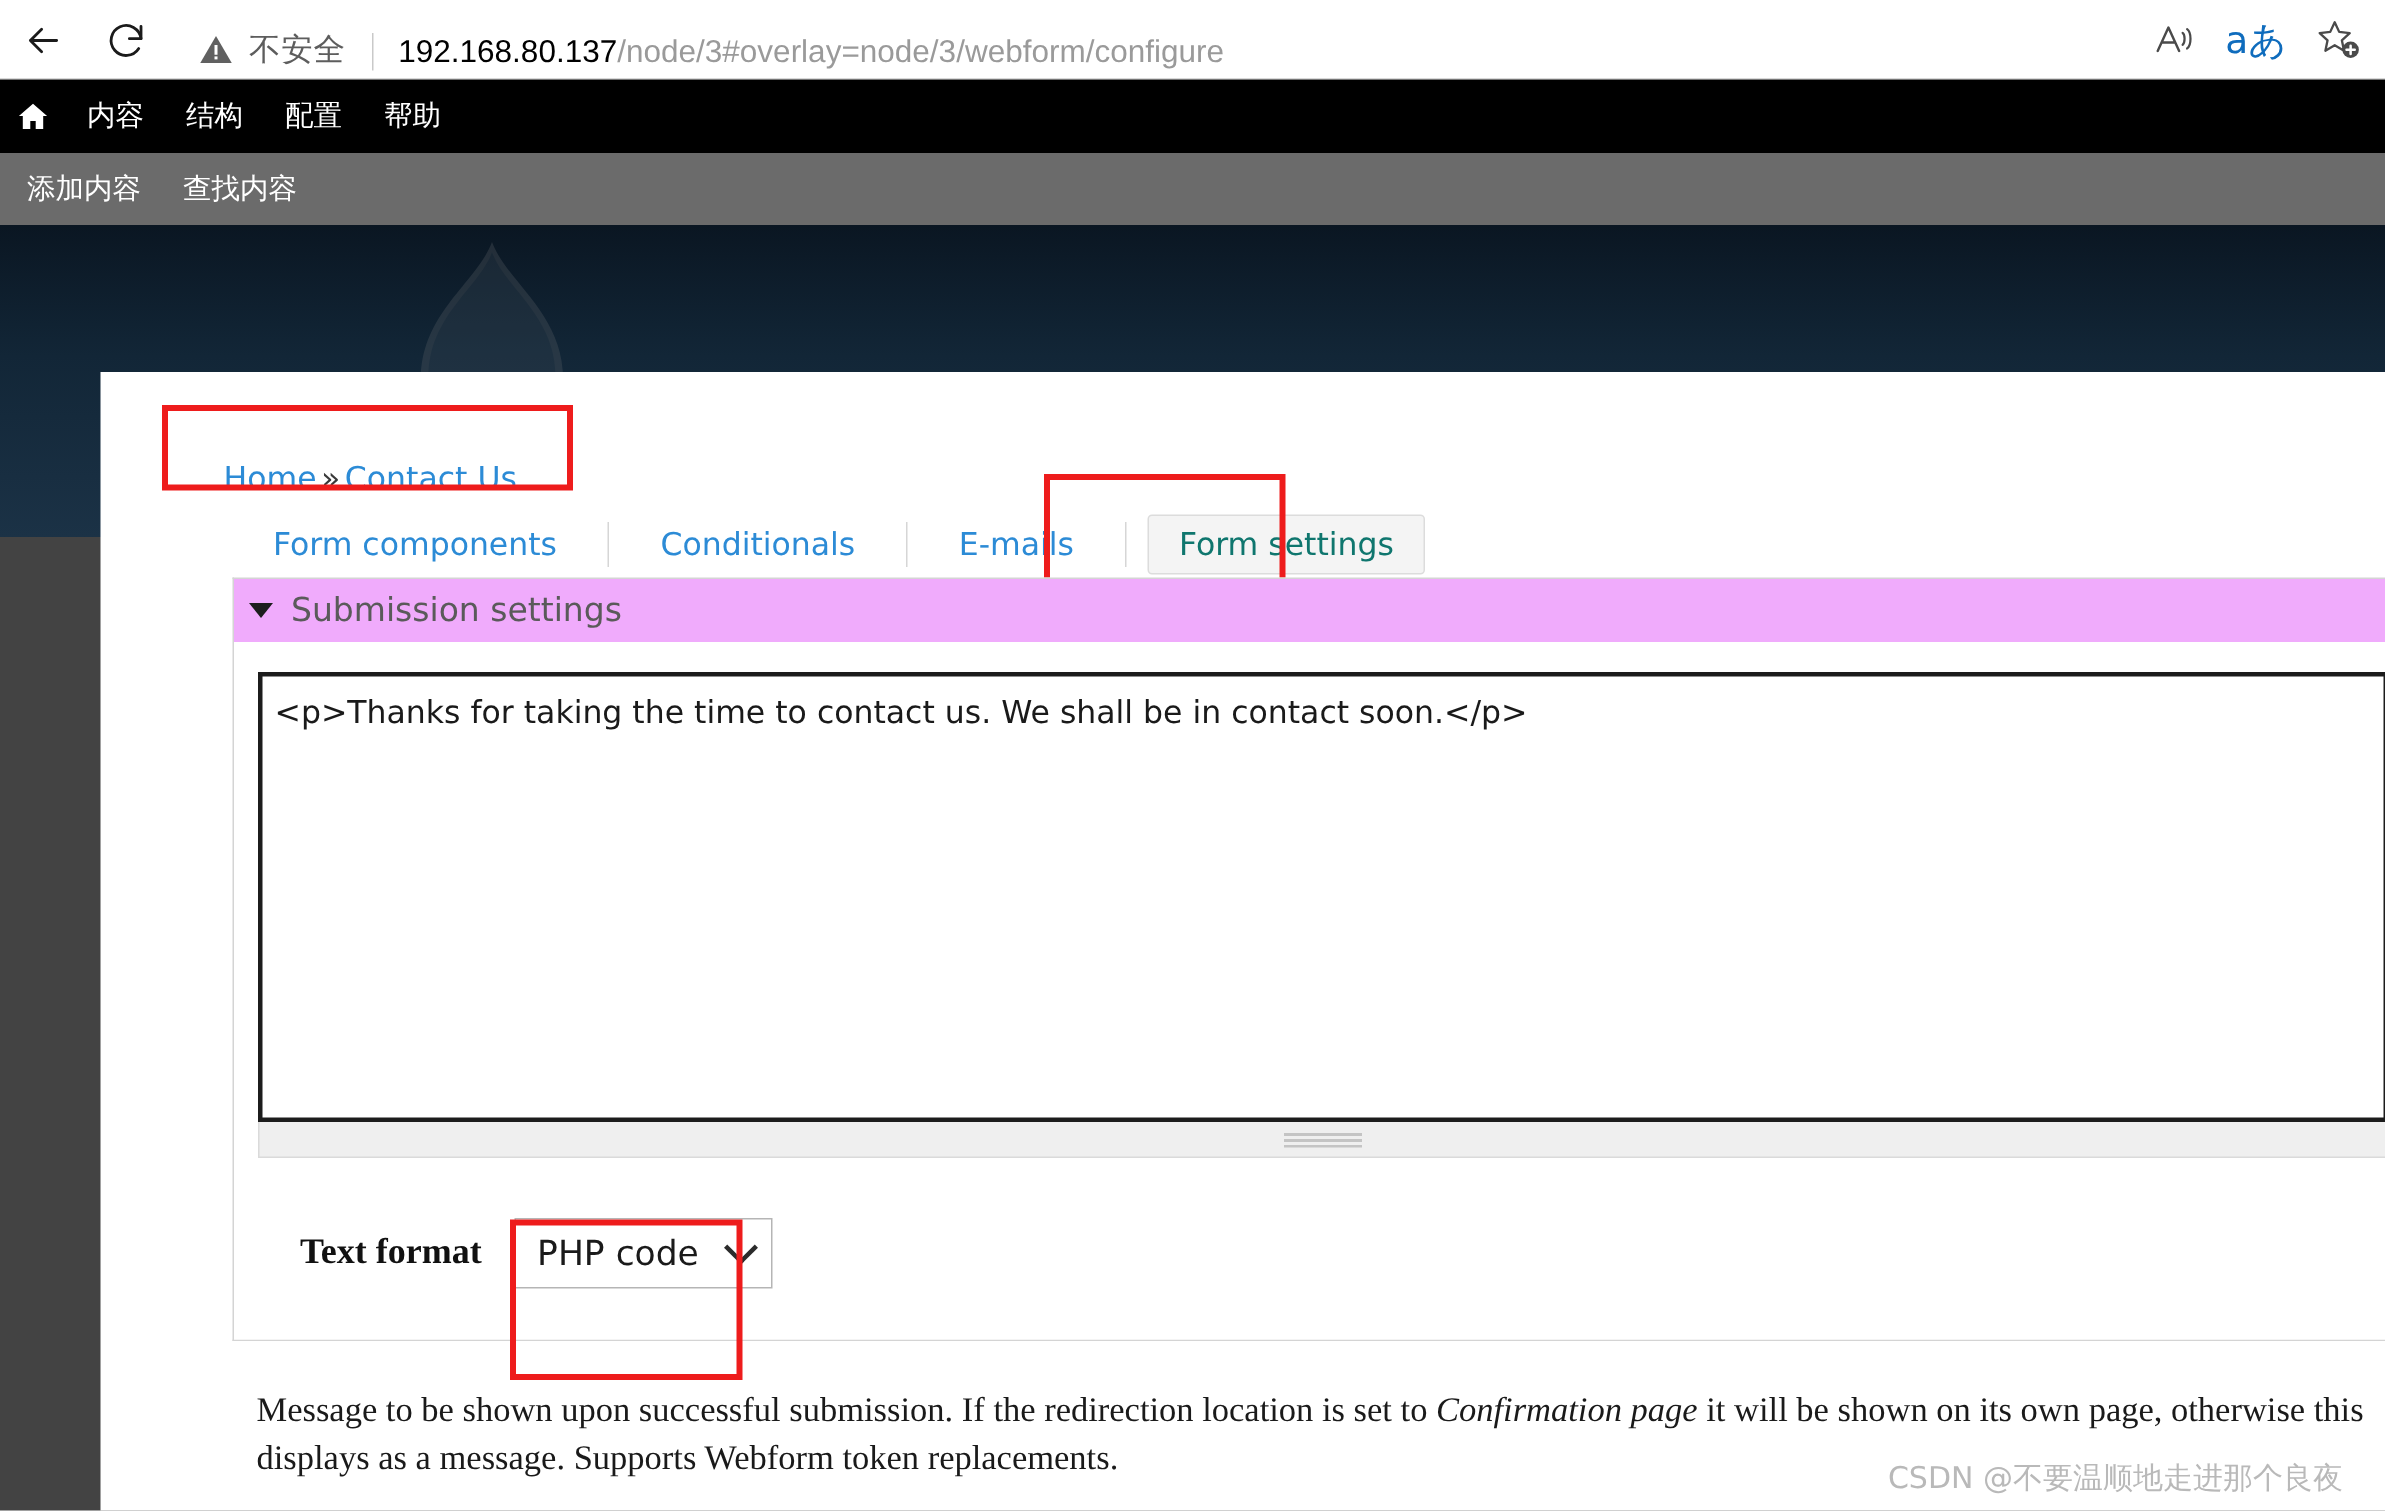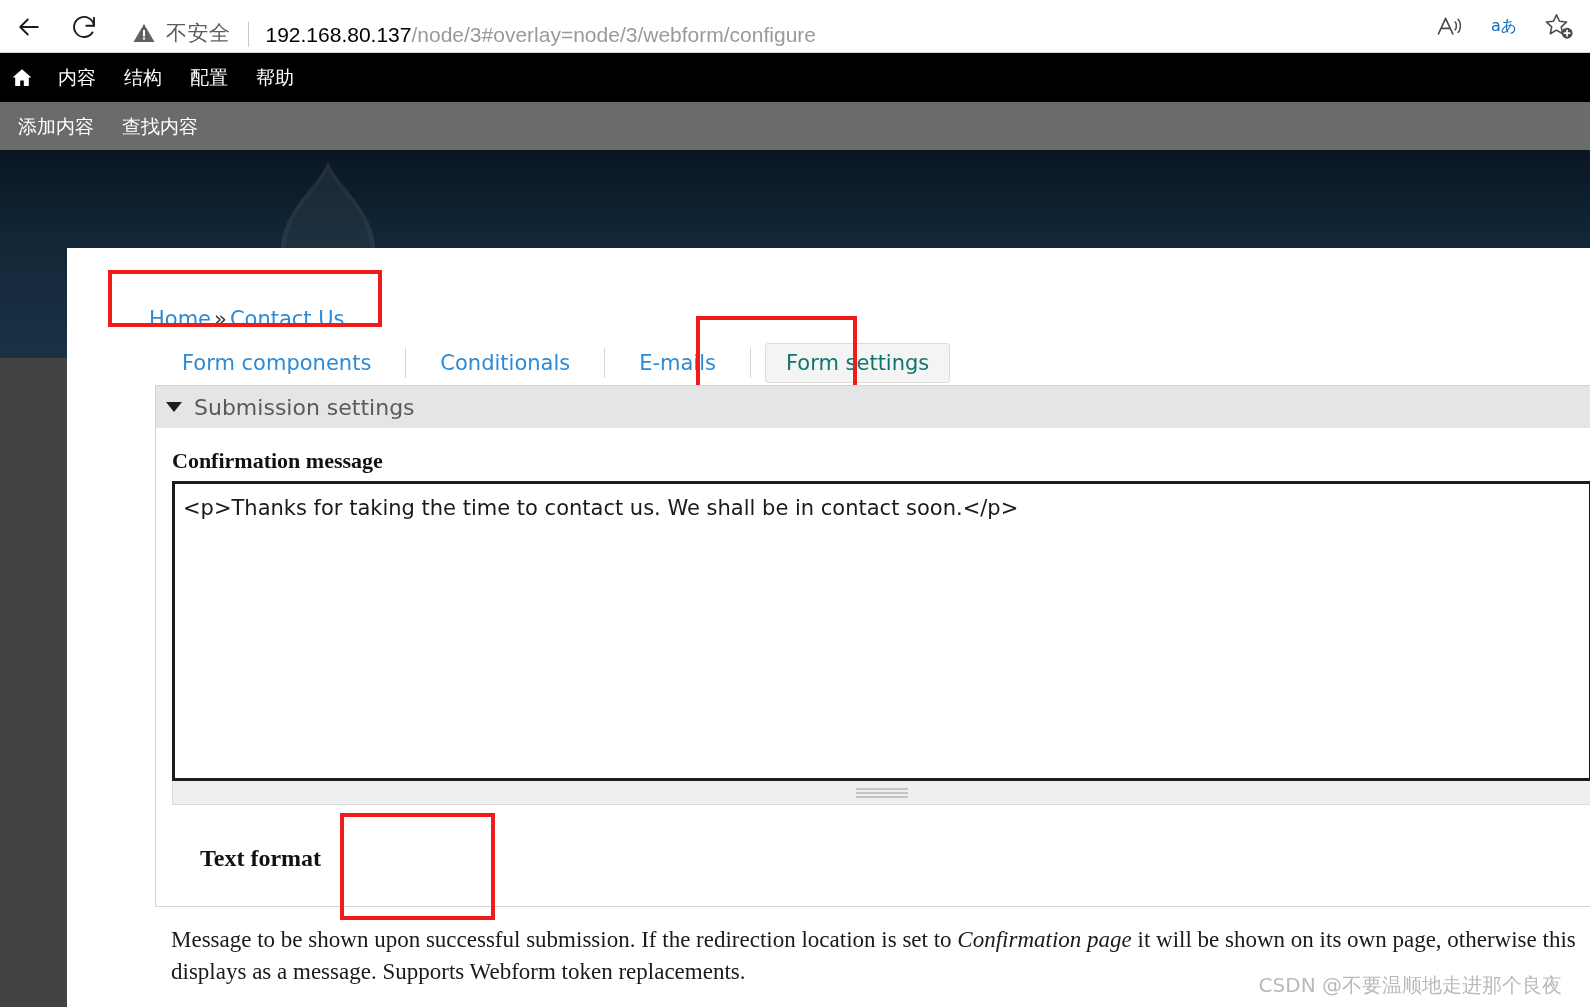--- a/index.html
+++ b/index.html
@@ -212,21 +212,21 @@
   
   #submission-fieldset {
     position: absolute; left: 88px; top: 137px;
     width: 1435px;
     border: 1px solid #d4d4d4;
     border-right: 0;
     background: #ffffff;
   }
   #fieldset-legend {
     height: 42px;
-    background: #e5e5e5;
+    background: #f0abfc;
     display: flex; align-items: center;
     padding-left: 10px;
     gap: 12px;
   }
   #legend-arrow {
     width: 0; height: 0;
     border-left: 8px solid transparent;
     border-right: 8px solid transparent;
     border-top: 10px solid #1d1d1d;
   }
@@ -353,21 +353,21 @@
   </div>
 
   <div id="chrome-actions">
     <div class="chrome-action">
       <svg width="30" height="30" viewBox="0 0 26 26" fill="none">
         <path d="M3 19 9.2 5.5 15.4 19M5.6 14.2h7.2" stroke="#4a4a4a" stroke-width="1.4" stroke-linecap="round" stroke-linejoin="round"></path>
         <path d="M17.4 8.6c1.5 1.1 1.5 5.7 0 6.9M20 6.4c2.6 1.9 2.6 9.3 0 11.2" stroke="#4a4a4a" stroke-width="1.3" stroke-linecap="round"></path>
       </svg>
     </div>
     <div class="chrome-action">
-      <span style="font-family:'DejaVu Sans',sans-serif;font-size:16px;color:#0f6cbd;">aあ</span>
+      <span style="font-family:'DejaVu Sans',sans-serif;font-size:25px;color:#0f6cbd;">aあ</span>
     </div>
     <div class="chrome-action">
       <svg width="31" height="31" viewBox="0 0 26 26" fill="none">
         <path d="M11.3 3.2 13.8 8.6l5.9.7-4.4 4 1.2 5.8-5.2-3-5.2 3 1.2-5.8-4.4-4 5.9-.7z" stroke="#4a4a4a" stroke-width="1.3" stroke-linejoin="round"></path>
         <circle cx="20.2" cy="18.6" r="4.6" fill="#4a4a4a"></circle>
         <path d="M20.2 16.3v4.6M17.9 18.6h4.6" stroke="#ffffff" stroke-width="1.4" stroke-linecap="round"></path>
       </svg>
     </div>
   </div>
 </div>
@@ -428,29 +428,32 @@
 
   <div class="annot" id="annot-formsettings"></div>
 
   <div id="submission-fieldset">
     <div id="fieldset-legend">
       <span id="legend-arrow"></span>
       <span id="legend-text">Submission settings</span>
     </div>
 
     <div id="fieldset-body">
-      <div id="confirmation-label">Confirmation message</div>
       <textarea id="confirmation-textarea" spellcheck="false" style="">&lt;p&gt;Thanks for taking the time to contact us. We shall be in contact soon.&lt;/p&gt;
 </textarea>
       <div id="textarea-grippie">
         <div id="grippie-lines"></div>
       </div>
 
       <div id="textformat-row">
         <span id="textformat-label">Text format</span>
+        <div id="textformat-select">
+          <span>PHP code</span>
+          <span id="select-chevron"></span>
+        </div>
       </div>
     </div>
   </div>
 
   <div class="annot" id="annot-textformat"></div>
 
   <div id="description-text"><span>Message to be shown upon successful submission. If the redirection location is set to </span><i>Confirmation page</i><span> it will be shown on its own page, otherwise this displays as a message. Supports Webform token replacements.</span></div>
 
   <div id="csdn-watermark">CSDN @不要温顺地走进那个良夜</div>
 </div>

